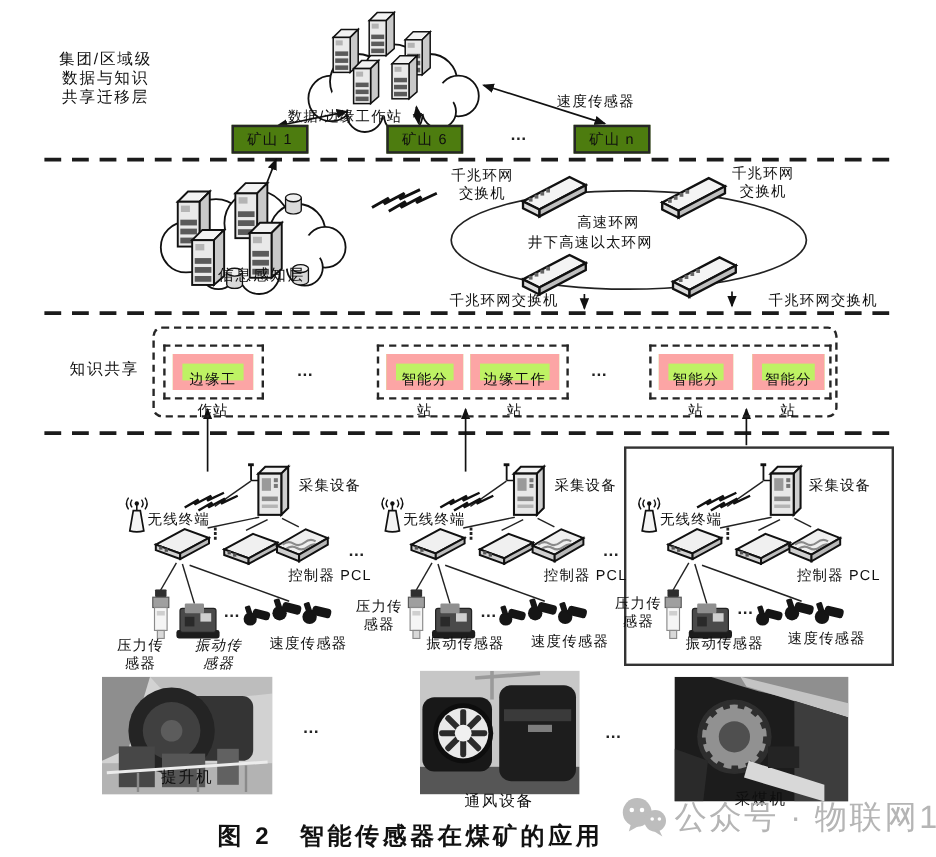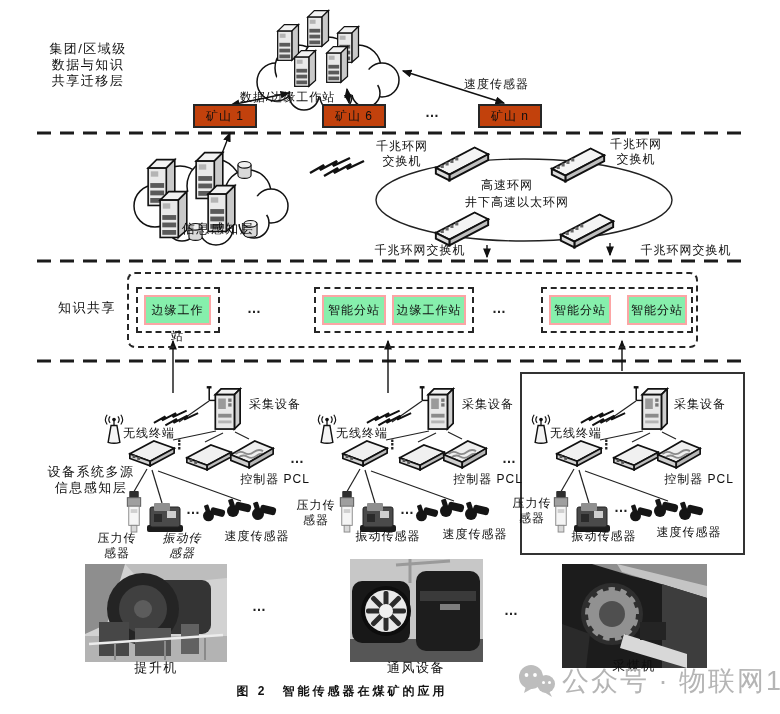--- a/index.html
+++ b/index.html
@@ -6,34 +6,34 @@
   #canvas{
     position:relative;width:780px;height:714px;background:#fff;overflow:hidden;
     font-family:"Liberation Sans","DejaVu Sans",sans-serif;color:#0f0f0f;
   }
   #art{position:absolute;left:0;top:0;z-index:0;}
   .lbl{position:absolute;z-index:2;font-size:13px;letter-spacing:1.5px;
        text-align:center;line-height:16px;white-space:nowrap;color:#0f0f0f;}
   .lbl span{display:block;}
   .sm{font-size:12px;letter-spacing:1px;line-height:15px;}
   .mine-box{position:absolute;z-index:2;width:64px;height:24px;box-sizing:border-box;
-       border:2px solid #262626;background:#c2410c;text-align:center;line-height:20px;
+       border:2px solid #262626;background:#4d7c0f;text-align:center;line-height:20px;
        font-size:12px;letter-spacing:1px;}
   .dash-group{position:absolute;z-index:1;border:2px dashed #262626;box-sizing:border-box;background:transparent;}
   .edge-container{position:absolute;z-index:1;left:127px;top:272px;width:571px;height:76px;
        border:2px dashed #262626;border-radius:8px;box-sizing:border-box;}
-  .edge-box{position:absolute;z-index:2;height:30px;box-sizing:border-box;border:2px solid #fca5a5;
-       background:#86efac;text-align:center;line-height:26px;font-size:12px;letter-spacing:1px;}
+  .edge-box{position:absolute;z-index:2;height:30px;box-sizing:border-box;border:8px solid #fca5a5;
+       background:#bef264;text-align:center;line-height:26px;font-size:12px;letter-spacing:1px;}
   .sense-box{position:absolute;z-index:1;left:520px;top:372px;width:225px;height:183px;
        border:2px solid #333;box-sizing:border-box;}
   .dots{position:absolute;z-index:2;font-size:14px;letter-spacing:2px;color:#222;font-weight:bold;}
   .vdots{position:absolute;z-index:2;font-size:13px;color:#222;line-height:7px;font-weight:bold;}
   .photo{position:absolute;z-index:1;background:#d4d4d4;overflow:hidden;}
   .caption{position:absolute;z-index:2;left:0;top:683px;width:684px;text-align:center;
-       font-size:12px;font-weight:bold;letter-spacing:3px;color:#111;}
+       font-size:20px;font-weight:bold;letter-spacing:3px;color:#111;}
   .watermark{position:absolute;z-index:3;left:516px;top:663px;display:flex;align-items:center;
        gap:6px;color:#b5b5b5;font-size:27px;letter-spacing:2px;white-space:nowrap;}
 </style>
 </head>
 <body>
 
 <div id="canvas">
 
   <svg id="art" width="780" height="714" viewBox="0 0 780 714">
     <defs>
@@ -273,21 +273,21 @@
   </div>
   <div class="lbl sm" style="left:240px;top:90px;">数据/边缘工作站</div>
   <div class="lbl sm" style="left:464px;top:77px;">速度传感器</div>
   <div class="mine-box" style="left:193px;top:104px;">矿山 1</div>
   <div class="mine-box" style="left:322px;top:104px;">矿山 6</div>
   <div class="dots" style="left:425px;top:104px;">…</div>
   <div class="mine-box" style="left:478px;top:104px;">矿山 n</div>
 
   <div class="lbl" style="left:163px;top:221px;width:110px;">信息感知层</div>
   <div class="lbl sm" style="left:452px;top:178px;width:110px;">高速环网</div>
-  <div class="lbl sm" style="left:447px;top:195px;width:140px;">井下高速以太环网</div>
+  <div class="lbl sm" style="left:422px;top:195px;width:140px;">井下高速以太环网</div>
   <div class="lbl sm" style="left:372px;top:139px;width:60px;">
     <span>千兆环网</span>
     <span>交换机</span>
   </div>
   <div class="lbl sm" style="left:606px;top:137px;width:60px;">
     <span>千兆环网</span>
     <span>交换机</span>
   </div>
   <div class="lbl sm" style="left:370px;top:243px;width:100px;">千兆环网交换机</div>
   <div class="lbl sm" style="left:636px;top:243px;width:100px;">千兆环网交换机</div>
@@ -298,24 +298,20 @@
   <div class="edge-box" style="left:144px;top:295px;width:67px;">边缘工作站</div>
   <div class="dots" style="left:247px;top:300px;">…</div>
   <div class="dash-group" style="left:314px;top:287px;width:160px;height:46px;"></div>
   <div class="edge-box" style="left:322px;top:295px;width:64px;">智能分站</div>
   <div class="edge-box" style="left:392px;top:295px;width:74px;">边缘工作站</div>
   <div class="dots" style="left:492px;top:300px;">…</div>
   <div class="dash-group" style="left:541px;top:287px;width:152px;height:46px;"></div>
   <div class="edge-box" style="left:549px;top:295px;width:62px;">智能分站</div>
   <div class="edge-box" style="left:627px;top:295px;width:60px;">智能分站</div>
 
-  <div class="lbl" style="left:36px;top:464px;width:110px;">
-    <span>设备系统多源</span>
-    <span>信息感知层</span>
-  </div>
   <div class="sense-box"></div>
 
   <div class="lbl sm" style="left:117px;top:426px;width:64px;">无线终端</div>
   <div class="lbl sm" style="left:243px;top:397px;width:64px;">采集设备</div>
   <div class="lbl sm" style="left:232px;top:472px;width:86px;">控制器 PCL</div>
   <div class="vdots" style="left:173px;top:441px;">⋮</div>
   <div class="dots" style="left:186px;top:501px;">…</div>
   <div class="lbl sm" style="left:92px;top:531px;width:50px;">
     <span>压力传</span>
     <span>感器</span>
@@ -402,21 +398,21 @@
       <polygon points="100,20 145,34 145,104 100,104" fill="#3d3d3d"></polygon>
       <circle cx="50" cy="50" r="31" fill="#2e2e2e"></circle>
       <circle cx="50" cy="50" r="27" fill="#919191"></circle>
       <circle cx="50" cy="50" r="27" fill="none" stroke="#2e2e2e" stroke-width="6" stroke-dasharray="6 7"></circle>
       <circle cx="50" cy="50" r="13" fill="#4f4f4f"></circle>
       <polygon points="62,70 125,90 125,104 58,84" fill="#d8d8d8"></polygon>
       <polygon points="0,60 28,70 24,104 0,104" fill="#2a2a2a"></polygon>
       <rect x="78" y="58" width="26" height="18" fill="#242424"></rect>
     </svg>
   </div>
-  <div class="lbl" style="left:106px;top:660px;width:100px;">提升机</div>
+  <div class="lbl" style="left:106px;top:640px;width:100px;">提升机</div>
   <div class="lbl" style="left:366px;top:660px;width:100px;">通风设备</div>
   <div class="lbl" style="left:584px;top:658px;width:100px;">采煤机</div>
 
   <div class="caption">图 2　智能传感器在煤矿的应用</div>
   <div class="watermark">
     <svg width="40" height="34" viewBox="0 0 40 34">
       <circle cx="15" cy="13" r="12" fill="#bdbdbd"></circle>
       <polygon points="10,22 8,29 17,24" fill="#bdbdbd"></polygon>
       <circle cx="10.5" cy="11" r="1.9" fill="#fff"></circle>
       <circle cx="19" cy="11" r="1.9" fill="#fff"></circle>

